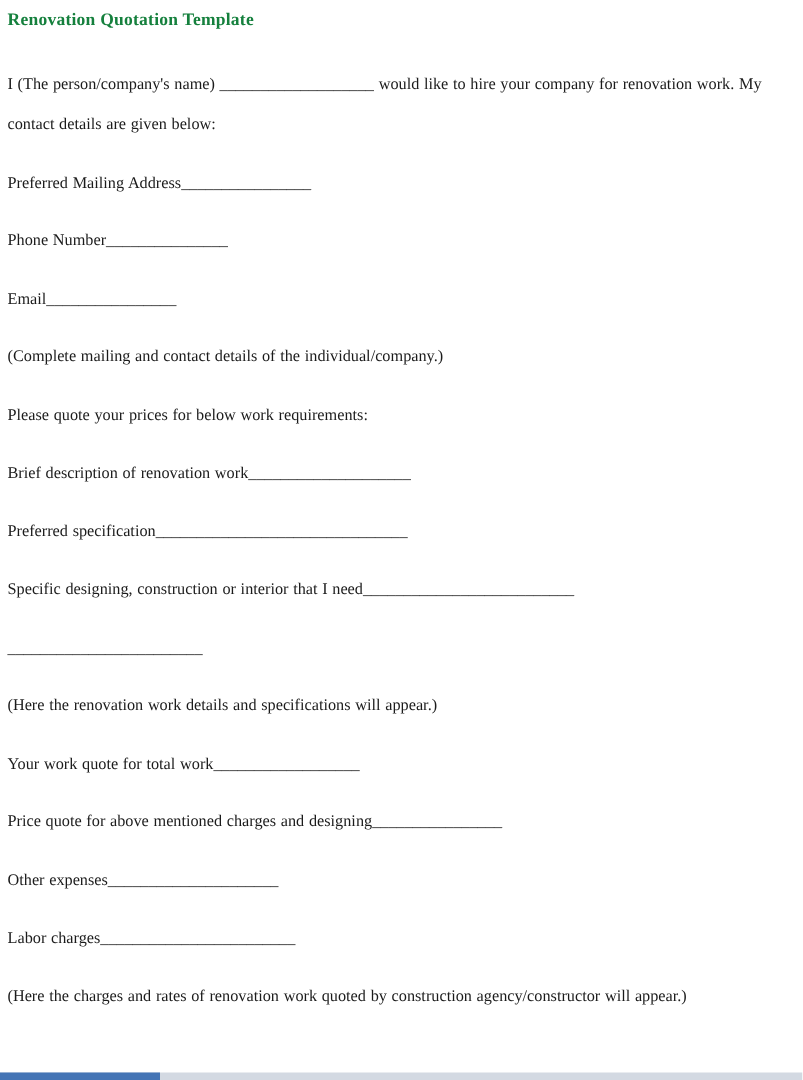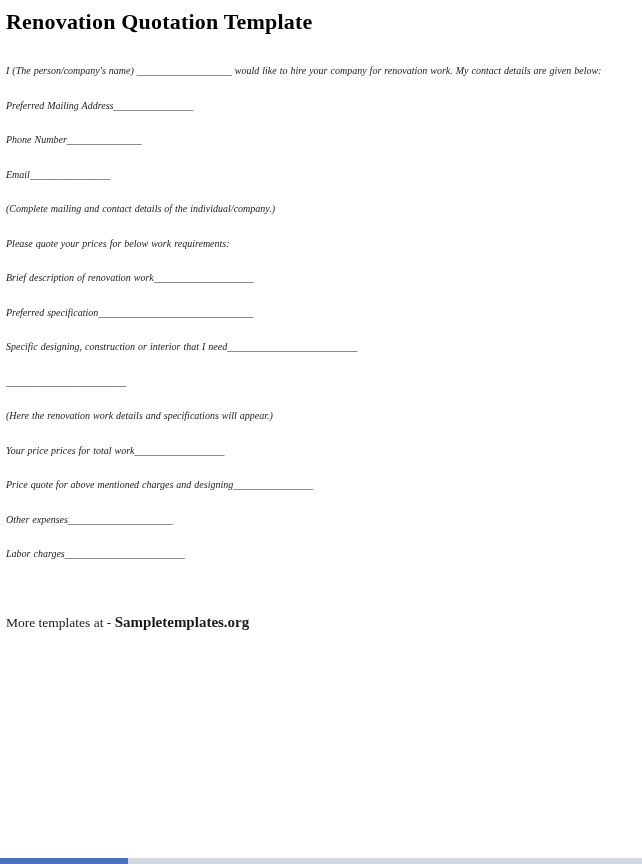--- a/index.html
+++ b/index.html
@@ -13,32 +13,31 @@
     overflow: hidden;
     position: relative;
     font-family: "Liberation Serif", serif;
     color: #1b1b1b;
   }
   .page {
     padding: 7px 4px 0 6px;
     box-sizing: border-box;
   }
   .title {
-    font-size: 22px;
+    font-size: 14px;
     font-weight: bold;
-    color: #000000;
+    color: #15803d;
     margin: 2px 0 26px 0;
     letter-spacing: 0.2px;
   }
   .line {
-    font-size: 10px;
-    line-height: 20px;
+    font-size: 13px;
+    line-height: 32px;
     margin: 0 0 14.5px 0;
     word-spacing: 0.5px;
-    font-style: italic;
   }
   .footer {
     font-size: 13.5px;
     line-height: 20px;
     margin: 48px 0 0 0;
   }
   .footer .brand {
     font-weight: bold;
     font-size: 15px;
   }
@@ -68,24 +67,25 @@
       <p class="line">Preferred Mailing Address________________</p>
       <p class="line">Phone Number_______________</p>
       <p class="line">Email________________</p>
       <p class="line">(Complete mailing and contact details of the individual/company.)</p>
       <p class="line">Please quote your prices for below work requirements:</p>
       <p class="line">Brief description of renovation work____________________</p>
       <p class="line">Preferred specification_______________________________</p>
       <p class="line">Specific designing, construction or interior that I need__________________________</p>
       <p class="line">________________________</p>
       <p class="line">(Here the renovation work details and specifications will appear.)</p>
-      <p class="line">Your price prices for total work__________________</p>
+      <p class="line">Your work quote for total work__________________</p>
       <p class="line">Price quote for above mentioned charges and designing________________</p>
       <p class="line">Other expenses_____________________</p>
       <p class="line">Labor charges________________________</p>
+      <p class="line">(Here the charges and rates of renovation work quoted by construction agency/constructor will appear.)</p>
     </section>
 
   <p class="footer">
     <span>More templates at - </span><span class="brand">Sampletemplates.org</span>
   </p>
 </main>
 
 <div class="hscrollbar" style="background: rgb(211, 217, 226);">
   <div class="thumb" style="background: rgb(68, 116, 181);"></div>
 </div>

